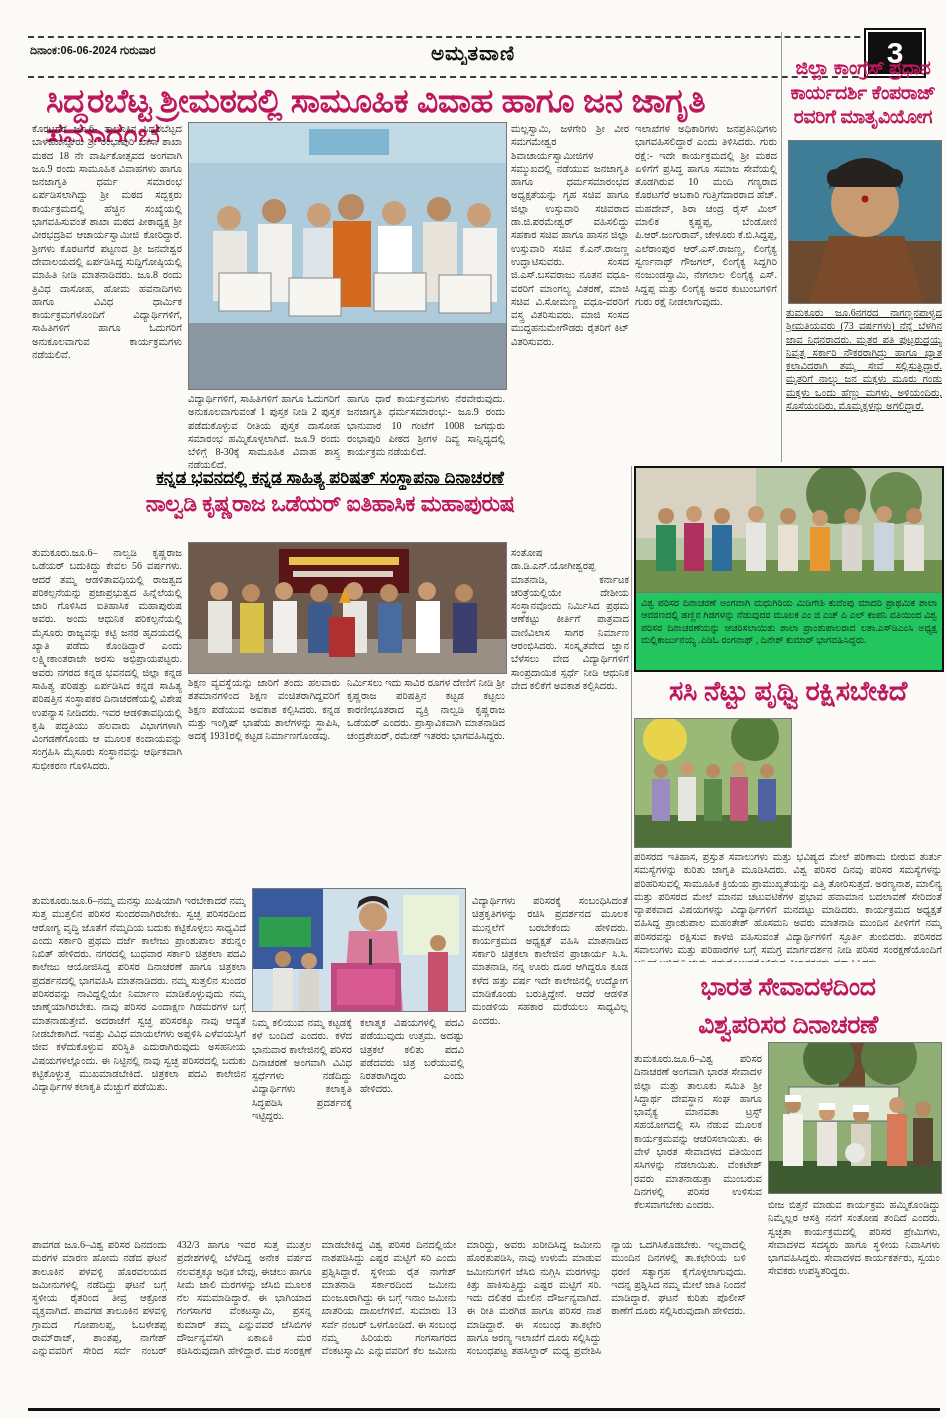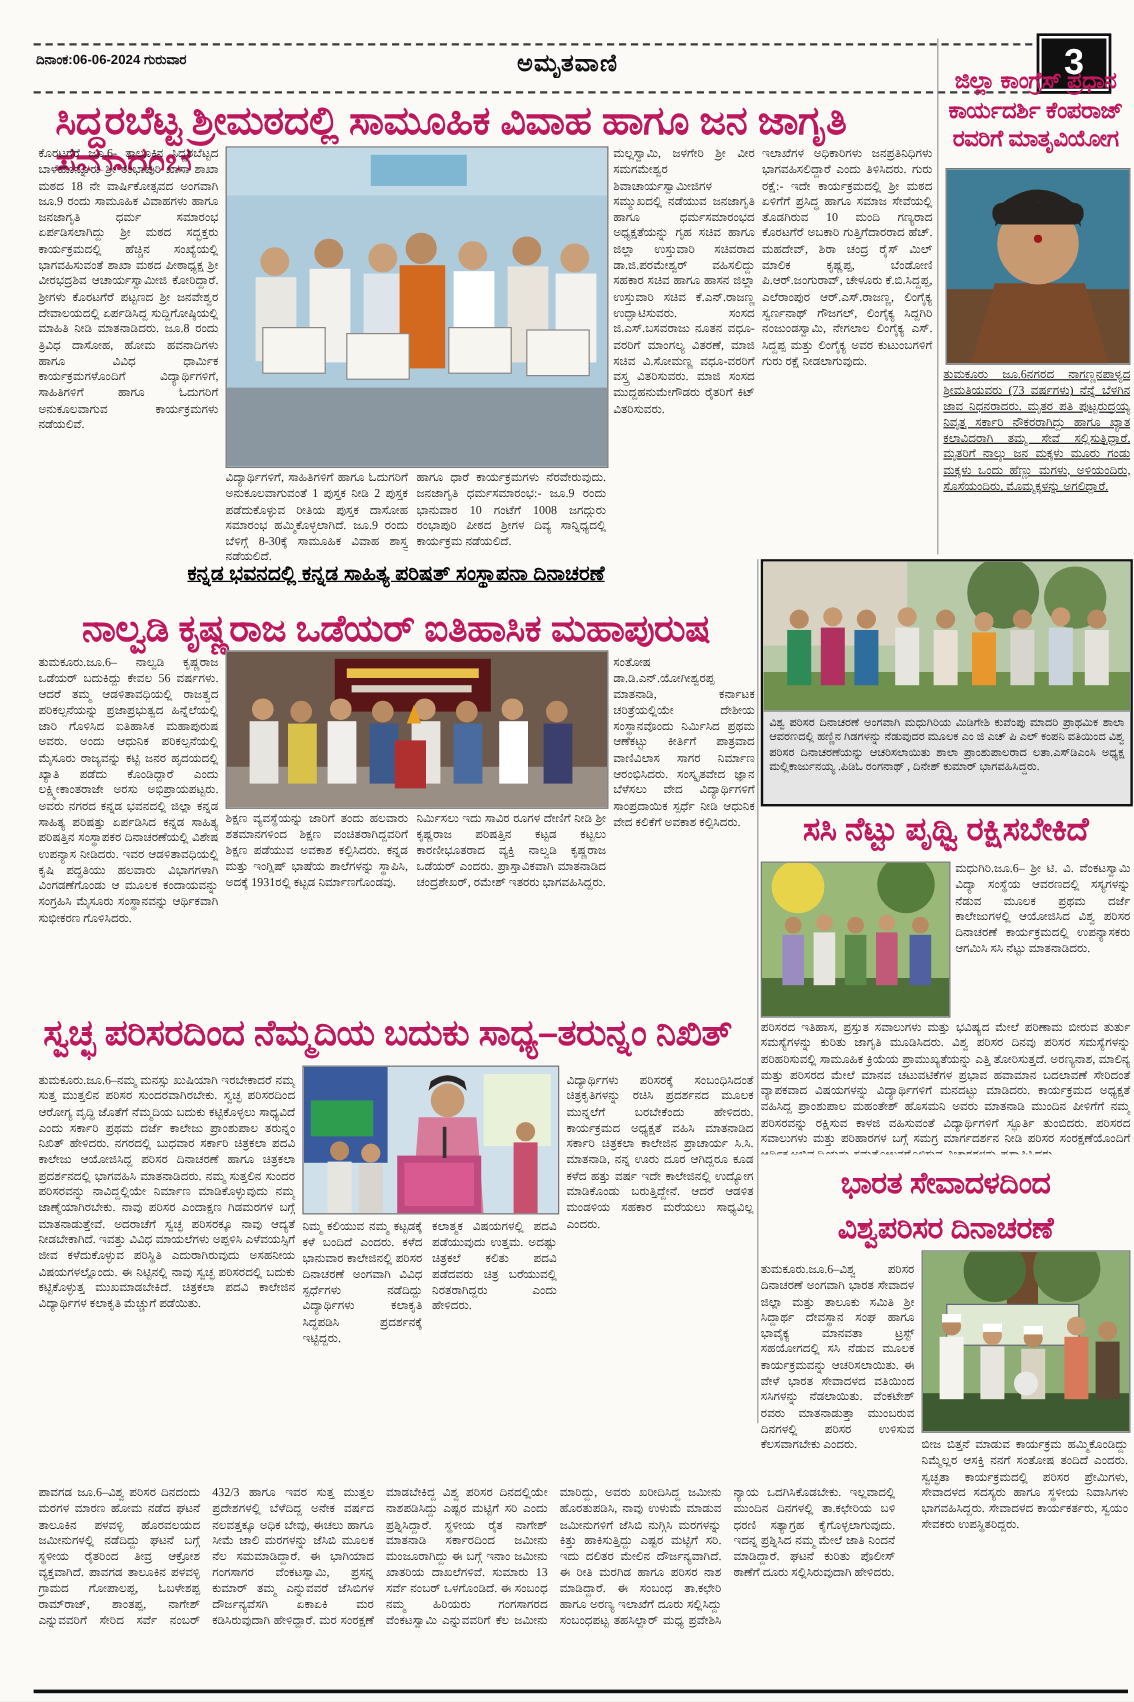--- a/index.html
+++ b/index.html
@@ -17,21 +17,21 @@
   .h-xl{font-size:33px;line-height:1.04;}
   .h-lg{font-size:30px;line-height:1.06;text-align:center;}
   .h-md{font-size:26px;line-height:1.12;text-align:center;}
   .h-ob{font-size:19px;line-height:1.3;text-align:center;}
   .kicker{font-family:"Liberation Sans",sans-serif;font-weight:bold;font-size:17px;text-align:center;
           text-decoration:underline;color:#000;}
   .bodytext{font-size:10px;line-height:1.33;text-align:justify;color:#1c1c1c;}
   .caption{font-size:9.5px;line-height:1.3;text-align:justify;color:#151515;}
   .photo{border:1px solid #777;background:#cfd5d8;}
   .photo svg{display:block;width:100%;height:100%;}
-  .photobox{border:2px solid #111;background:#e5e5e5;}
+  .photobox{border:2px solid #111;background:#22c55e;}
   .cols5{column-count:5;column-gap:10px;}
   .botline{border-top:3px solid #111;height:0;}
 </style>
 </head>
 <body>
 
 <div class="page">
 
   <div class="abs dash" style="left:28px;top:36px;width:892px;"></div>
   <div class="abs dateline" style="left:30px;top:44px;width:260px;">ದಿನಾಂಕ:06-06-2024 ಗುರುವಾರ</div>
@@ -86,21 +86,21 @@
       <path d="M20 162 L40 95 L115 95 L135 162 Z" fill="#7a4a2a"></path>
       <circle cx="76" cy="62" r="34" fill="#c79a72"></circle>
       <path d="M40 48 Q76 8 112 48 L108 30 Q76 4 44 30 Z" fill="#262220"></path>
       <rect x="38" y="28" width="76" height="18" rx="8" fill="#262220"></rect>
       <circle cx="76" cy="58" r="3.4" fill="#a01818"></circle>
     </svg>
   </div>
   <div class="abs bodytext" style="left:786px;top:306px;width:156px;height:158px;text-decoration:underline;">ತುಮಕೂರು ಜೂ.6ನಗರದ ನಾಗಣ್ಣನಪಾಳ್ಯದ ಶ್ರೀಮತಿಯವರು (73 ವರ್ಷಗಳು) ನೆನ್ನೆ ಬೆಳಗಿನ ಜಾವ ನಿಧನರಾದರು. ಮೃತರ ಪತಿ ಪುಟ್ಟರುದ್ರಯ್ಯ ನಿವೃತ್ತ ಸರ್ಕಾರಿ ನೌಕರರಾಗಿದ್ದು ಹಾಗೂ ಖ್ಯಾತ ಕಲಾವಿದರಾಗಿ ತಮ್ಮ ಸೇವೆ ಸಲ್ಲಿಸುತ್ತಿದ್ದಾರೆ. ಮೃತರಿಗೆ ನಾಲ್ಕು ಜನ ಮಕ್ಕಳು ಮೂರು ಗಂಡು ಮಕ್ಕಳು ಒಂದು ಹೆಣ್ಣು ಮಗಳು, ಅಳಿಯಂದಿರು, ಸೊಸೆಯಂದಿರು, ಮೊಮ್ಮಕ್ಕಳನ್ನು ಅಗಲಿದ್ದಾರೆ.</div>
 
   <div class="abs kicker" style="left:40px;top:468px;width:580px;height:22px;">ಕನ್ನಡ ಭವನದಲ್ಲಿ ಕನ್ನಡ ಸಾಹಿತ್ಯ ಪರಿಷತ್ ಸಂಸ್ಥಾಪನಾ ದಿನಾಚರಣೆ</div>
-  <div class="abs headline h-lg" style="left:30px;top:508px;width:600px;height:48px;font-size:31px;">ನಾಲ್ವಡಿ ಕೃಷ್ಣರಾಜ ಒಡೆಯರ್ ಐತಿಹಾಸಿಕ ಮಹಾಪುರುಷ</div>
+  <div class="abs headline h-lg" style="left:30px;top:492px;width:600px;height:48px;font-size:22px;">ನಾಲ್ವಡಿ ಕೃಷ್ಣರಾಜ ಒಡೆಯರ್ ಐತಿಹಾಸಿಕ ಮಹಾಪುರುಷ</div>
 
   <div class="abs bodytext" style="left:32px;top:546px;width:150px;height:276px;">ತುಮಕೂರು.ಜೂ.6– ನಾಲ್ವಡಿ ಕೃಷ್ಣರಾಜ ಒಡೆಯರ್ ಬದುಕಿದ್ದು ಕೇವಲ 56 ವರ್ಷಗಳು. ಆದರೆ ತಮ್ಮ ಆಡಳಿತಾವಧಿಯಲ್ಲಿ ರಾಜತ್ವದ ಪರಿಕಲ್ಪನೆಯನ್ನು ಪ್ರಜಾಪ್ರಭುತ್ವದ ಹಿನ್ನೆಲೆಯಲ್ಲಿ ಜಾರಿ ಗೊಳಿಸಿದ ಐತಿಹಾಸಿಕ ಮಹಾಪುರುಷ ಅವರು. ಅಂದು ಆಧುನಿಕ ಪರಿಕಲ್ಪನೆಯಲ್ಲಿ ಮೈಸೂರು ರಾಜ್ಯವನ್ನು ಕಟ್ಟಿ ಜನರ ಹೃದಯದಲ್ಲಿ ಖ್ಯಾತಿ ಪಡೆದು ಕೊಂಡಿದ್ದಾರೆ ಎಂದು ಲಕ್ಷ್ಮೀಕಾಂತರಾಜೇ ಅರಸು ಅಭಿಪ್ರಾಯಪಟ್ಟರು. ಅವರು ನಗರದ ಕನ್ನಡ ಭವನದಲ್ಲಿ ಜಿಲ್ಲಾ ಕನ್ನಡ ಸಾಹಿತ್ಯ ಪರಿಷತ್ತು ಏರ್ಪಡಿಸಿದ ಕನ್ನಡ ಸಾಹಿತ್ಯ ಪರಿಷತ್ತಿನ ಸಂಸ್ಥಾಪಕರ ದಿನಾಚರಣೆಯಲ್ಲಿ ವಿಶೇಷ ಉಪನ್ಯಾಸ ನೀಡಿದರು. ಇವರ ಆಡಳಿತಾವಧಿಯಲ್ಲಿ ಕೃಷಿ ಪದ್ಧತಿಯು ಹಲವಾರು ವಿಭಾಗಗಳಾಗಿ ವಿಂಗಡಣೆಗೊಂಡು ಆ ಮೂಲಕ ಕಂದಾಯವನ್ನು ಸಂಗ್ರಹಿಸಿ ಮೈಸೂರು ಸಂಸ್ಥಾನವನ್ನು ಆರ್ಥಿಕವಾಗಿ ಸುಭೀಕರಣ ಗೊಳಿಸಿದರು.</div>
   <div class="abs photo" style="left:188px;top:542px;width:317px;height:130px;">
     <svg viewBox="0 0 317 130" preserveAspectRatio="none" aria-hidden="true">
       <rect x="0" y="0" width="317" height="130" fill="#6e5a4c"></rect>
       <rect x="0" y="96" width="317" height="34" fill="#9a8f85"></rect>
       <rect x="90" y="6" width="130" height="44" fill="#5a1616"></rect>
       <rect x="100" y="14" width="110" height="8" fill="#e8c24a"></rect>
       <rect x="104" y="28" width="100" height="6" fill="#d8d2c4"></rect>
       <circle cx="30" cy="48" r="9" fill="#c79a72"></circle>
@@ -170,24 +170,22 @@
       <circle cx="52" cy="50" r="7" fill="#c79a72"></circle>
         <rect x="43" y="58" width="18" height="44" fill="#e7e5df"></rect>
       <circle cx="78" cy="52" r="7" fill="#b98b63"></circle>
         <rect x="69" y="60" width="18" height="42" fill="#5c8a4a"></rect>
       <circle cx="104" cy="50" r="7" fill="#c79a72"></circle>
         <rect x="95" y="58" width="18" height="44" fill="#c05a78"></rect>
       <circle cx="132" cy="52" r="7" fill="#b98b63"></circle>
         <rect x="123" y="60" width="18" height="42" fill="#5060a0"></rect>
     </svg>
   </div>
-  <div class="abs bodytext" style="left:796px;top:718px;width:146px;height:128px;">ಮಧುಗಿರಿ.ಜೂ.6– ಶ್ರೀ ಟಿ. ವಿ. ವೆಂಕಟಸ್ವಾಮಿ ವಿದ್ಯಾ ಸಂಸ್ಥೆಯ ಆವರಣದಲ್ಲಿ ಸಸ್ಯಗಳನ್ನು ನೆಡುವ ಮೂಲಕ ಪ್ರಥಮ ದರ್ಜೆ ಕಾಲೇಜುಗಳಲ್ಲಿ ಆಯೋಜಿಸಿದ ವಿಶ್ವ ಪರಿಸರ ದಿನಾಚರಣೆ ಕಾರ್ಯಕ್ರಮದಲ್ಲಿ ಉಪನ್ಯಾಸಕರು ಆಗಮಿಸಿ ಸಸಿ ನೆಟ್ಟು ಮಾತನಾಡಿದರು.</div>
   <div class="abs bodytext" style="left:634px;top:850px;width:308px;height:112px;">ಪರಿಸರದ ಇತಿಹಾಸ, ಪ್ರಸ್ತುತ ಸವಾಲುಗಳು ಮತ್ತು ಭವಿಷ್ಯದ ಮೇಲೆ ಪರಿಣಾಮ ಬೀರುವ ತುರ್ತು ಸಮಸ್ಯೆಗಳನ್ನು ಕುರಿತು ಜಾಗೃತಿ ಮೂಡಿಸಿದರು. ವಿಶ್ವ ಪರಿಸರ ದಿನವು ಪರಿಸರ ಸಮಸ್ಯೆಗಳನ್ನು ಪರಿಹರಿಸುವಲ್ಲಿ ಸಾಮೂಹಿಕ ಕ್ರಿಯೆಯ ಪ್ರಾಮುಖ್ಯತೆಯನ್ನು ಎತ್ತಿ ತೋರಿಸುತ್ತದೆ. ಅರಣ್ಯನಾಶ, ಮಾಲಿನ್ಯ ಮತ್ತು ಪರಿಸರದ ಮೇಲೆ ಮಾನವ ಚಟುವಟಿಕೆಗಳ ಪ್ರಭಾವ ಹವಾಮಾನ ಬದಲಾವಣೆ ಸೇರಿದಂತೆ ವ್ಯಾಪಕವಾದ ವಿಷಯಗಳನ್ನು ವಿದ್ಯಾರ್ಥಿಗಳಿಗೆ ಮನದಟ್ಟು ಮಾಡಿದರು. ಕಾರ್ಯಕ್ರಮದ ಅಧ್ಯಕ್ಷತೆ ವಹಿಸಿದ್ದ ಪ್ರಾಂಶುಪಾಲ ಮಹಂತೇಶ್ ಹೊಸಮನಿ ಅವರು ಮಾತನಾಡಿ ಮುಂದಿನ ಪೀಳಿಗೆಗೆ ನಮ್ಮ ಪರಿಸರವನ್ನು ರಕ್ಷಿಸುವ ಕಾಳಜಿ ವಹಿಸುವಂತೆ ವಿದ್ಯಾರ್ಥಿಗಳಿಗೆ ಸ್ಫೂರ್ತಿ ತುಂಬಿದರು. ಪರಿಸರದ ಸವಾಲುಗಳು ಮತ್ತು ಪರಿಹಾರಗಳ ಬಗ್ಗೆ ಸಮಗ್ರ ಮಾರ್ಗದರ್ಶನ ನೀಡಿ ಪರಿಸರ ಸಂರಕ್ಷಣೆಯೊಂದಿಗೆ ಆರ್ಥಿಕ ಅಭಿವೃದ್ಧಿಯನ್ನು ಸಮತೋಲನಗೊಳಿಸುವ ವಿಚಾರಗಳನ್ನು ಪ್ರಸ್ತಾಪಿಸಿದರು.</div>
 
-  <div class="abs headline" style="left:36px;top:846px;width:592px;height:42px;font-size:30px;line-height:1.05;">ಸ್ವಚ್ಛ ಪರಿಸರದಿಂದ ನೆಮ್ಮದಿಯ ಬದುಕು ಸಾಧ್ಯ–ತರುನ್ನಂ ನಿಖಿತ್</div>
   <div class="abs bodytext" style="left:32px;top:894px;width:214px;height:292px;">ತುಮಕೂರು.ಜೂ.6–ನಮ್ಮ ಮನಸ್ಸು ಖುಷಿಯಾಗಿ ಇರಬೇಕಾದರೆ ನಮ್ಮ ಸುತ್ತ ಮುತ್ತಲಿನ ಪರಿಸರ ಸುಂದರವಾಗಿರಬೇಕು. ಸ್ವಚ್ಛ ಪರಿಸರದಿಂದ ಆರೋಗ್ಯ ವೃದ್ಧಿ ಜೊತೆಗೆ ನೆಮ್ಮದಿಯ ಬದುಕು ಕಟ್ಟಿಕೊಳ್ಳಲು ಸಾಧ್ಯವಿದೆ ಎಂದು ಸರ್ಕಾರಿ ಪ್ರಥಮ ದರ್ಜೆ ಕಾಲೇಜು ಪ್ರಾಂಶುಪಾಲ ತರುನ್ನಂ ನಿಖಿತ್ ಹೇಳಿದರು. ನಗರದಲ್ಲಿ ಬುಧವಾರ ಸರ್ಕಾರಿ ಚಿತ್ರಕಲಾ ಪದವಿ ಕಾಲೇಜು ಆಯೋಜಿಸಿದ್ದ ಪರಿಸರ ದಿನಾಚರಣೆ ಹಾಗೂ ಚಿತ್ರಕಲಾ ಪ್ರದರ್ಶನದಲ್ಲಿ ಭಾಗವಹಿಸಿ ಮಾತನಾಡಿದರು. ನಮ್ಮ ಸುತ್ತಲಿನ ಸುಂದರ ಪರಿಸರವನ್ನು ನಾವಿದ್ದಲ್ಲಿಯೇ ನಿರ್ಮಾಣ ಮಾಡಿಕೊಳ್ಳುವುದು ನಮ್ಮ ಜಾಣ್ಮೆಯಾಗಿರಬೇಕು. ನಾವು ಪರಿಸರ ಎಂದಾಕ್ಷಣ ಗಿಡಮರಗಳ ಬಗ್ಗೆ ಮಾತನಾಡುತ್ತೇವೆ. ಅದರಾಚೆಗೆ ಸ್ವಚ್ಛ ಪರಿಸರಕ್ಕೂ ನಾವು ಆದ್ಯತೆ ನೀಡಬೇಕಾಗಿದೆ. ಇವತ್ತು ವಿವಿಧ ಮಾಯಲೆಗಳು ಅಪ್ಪಳಿಸಿ ಎಳೆವಯಸ್ಸಿಗೆ ಜೀವ ಕಳೆದುಕೊಳ್ಳುವ ಪರಿಸ್ಥಿತಿ ಎದುರಾಗಿರುವುದು ಅಸಹನೀಯ ವಿಷಯಗಳಲ್ಲೊಂದು. ಈ ನಿಟ್ಟಿನಲ್ಲಿ ನಾವು ಸ್ವಚ್ಛ ಪರಿಸರದಲ್ಲಿ ಬದುಕು ಕಟ್ಟಿಕೊಳ್ಳುತ್ತ ಮುಖಮಾಡಬೇಕಿದೆ. ಚಿತ್ರಕಲಾ ಪದವಿ ಕಾಲೇಜಿನ ವಿದ್ಯಾರ್ಥಿಗಳ ಕಲಾಕೃತಿ ಮೆಚ್ಚುಗೆ ಪಡೆಯಿತು.</div>
   <div class="abs photo" style="left:252px;top:888px;width:212px;height:122px;">
     <svg viewBox="0 0 212 122" preserveAspectRatio="none" aria-hidden="true">
       <rect x="0" y="0" width="212" height="122" fill="#cfe0ea"></rect>
       <rect x="0" y="0" width="70" height="80" fill="#3a5a9e"></rect>
       <rect x="6" y="28" width="52" height="30" fill="#2e9e4e"></rect>
       <rect x="150" y="6" width="56" height="60" fill="#e9f2d8"></rect>
       <circle cx="120" cy="28" r="14" fill="#c79a72"></circle>
       <path d="M104 20 Q120 4 136 20 L134 12 Q120 2 106 12 Z" fill="#2a2522"></path>
       <path d="M96 42 L144 42 L150 122 L90 122 Z" fill="#d87a9a"></path>

